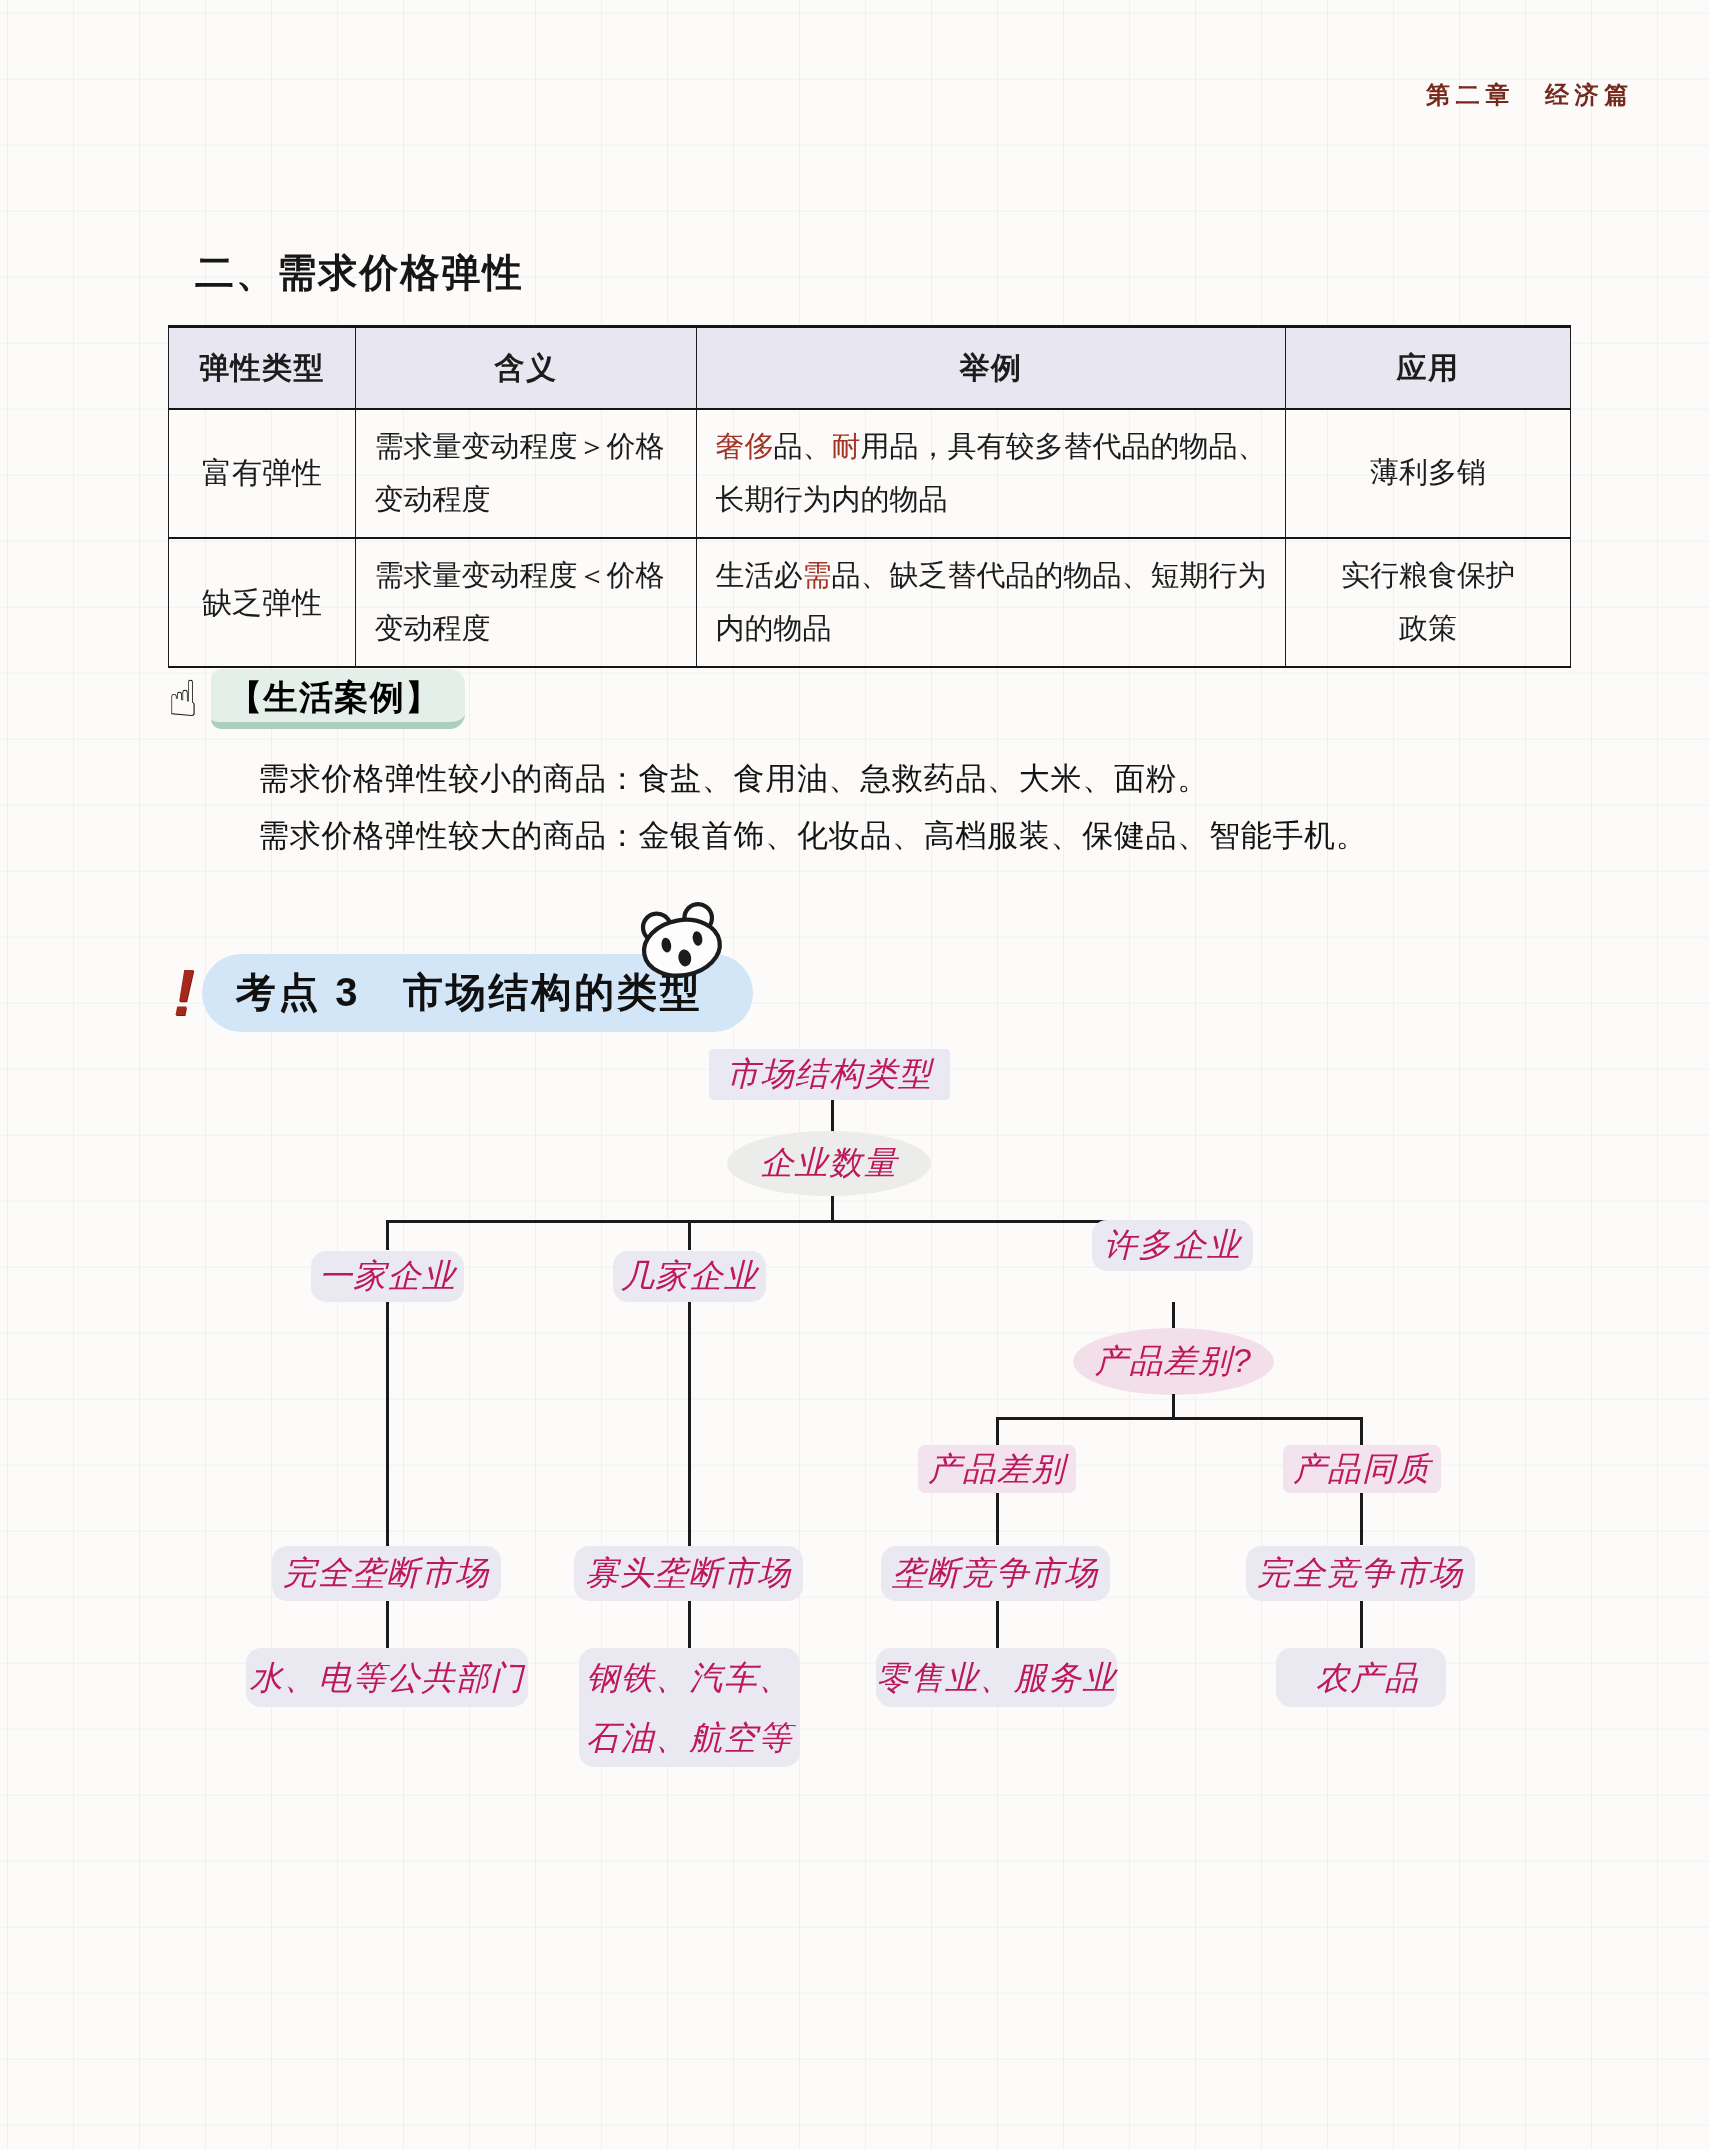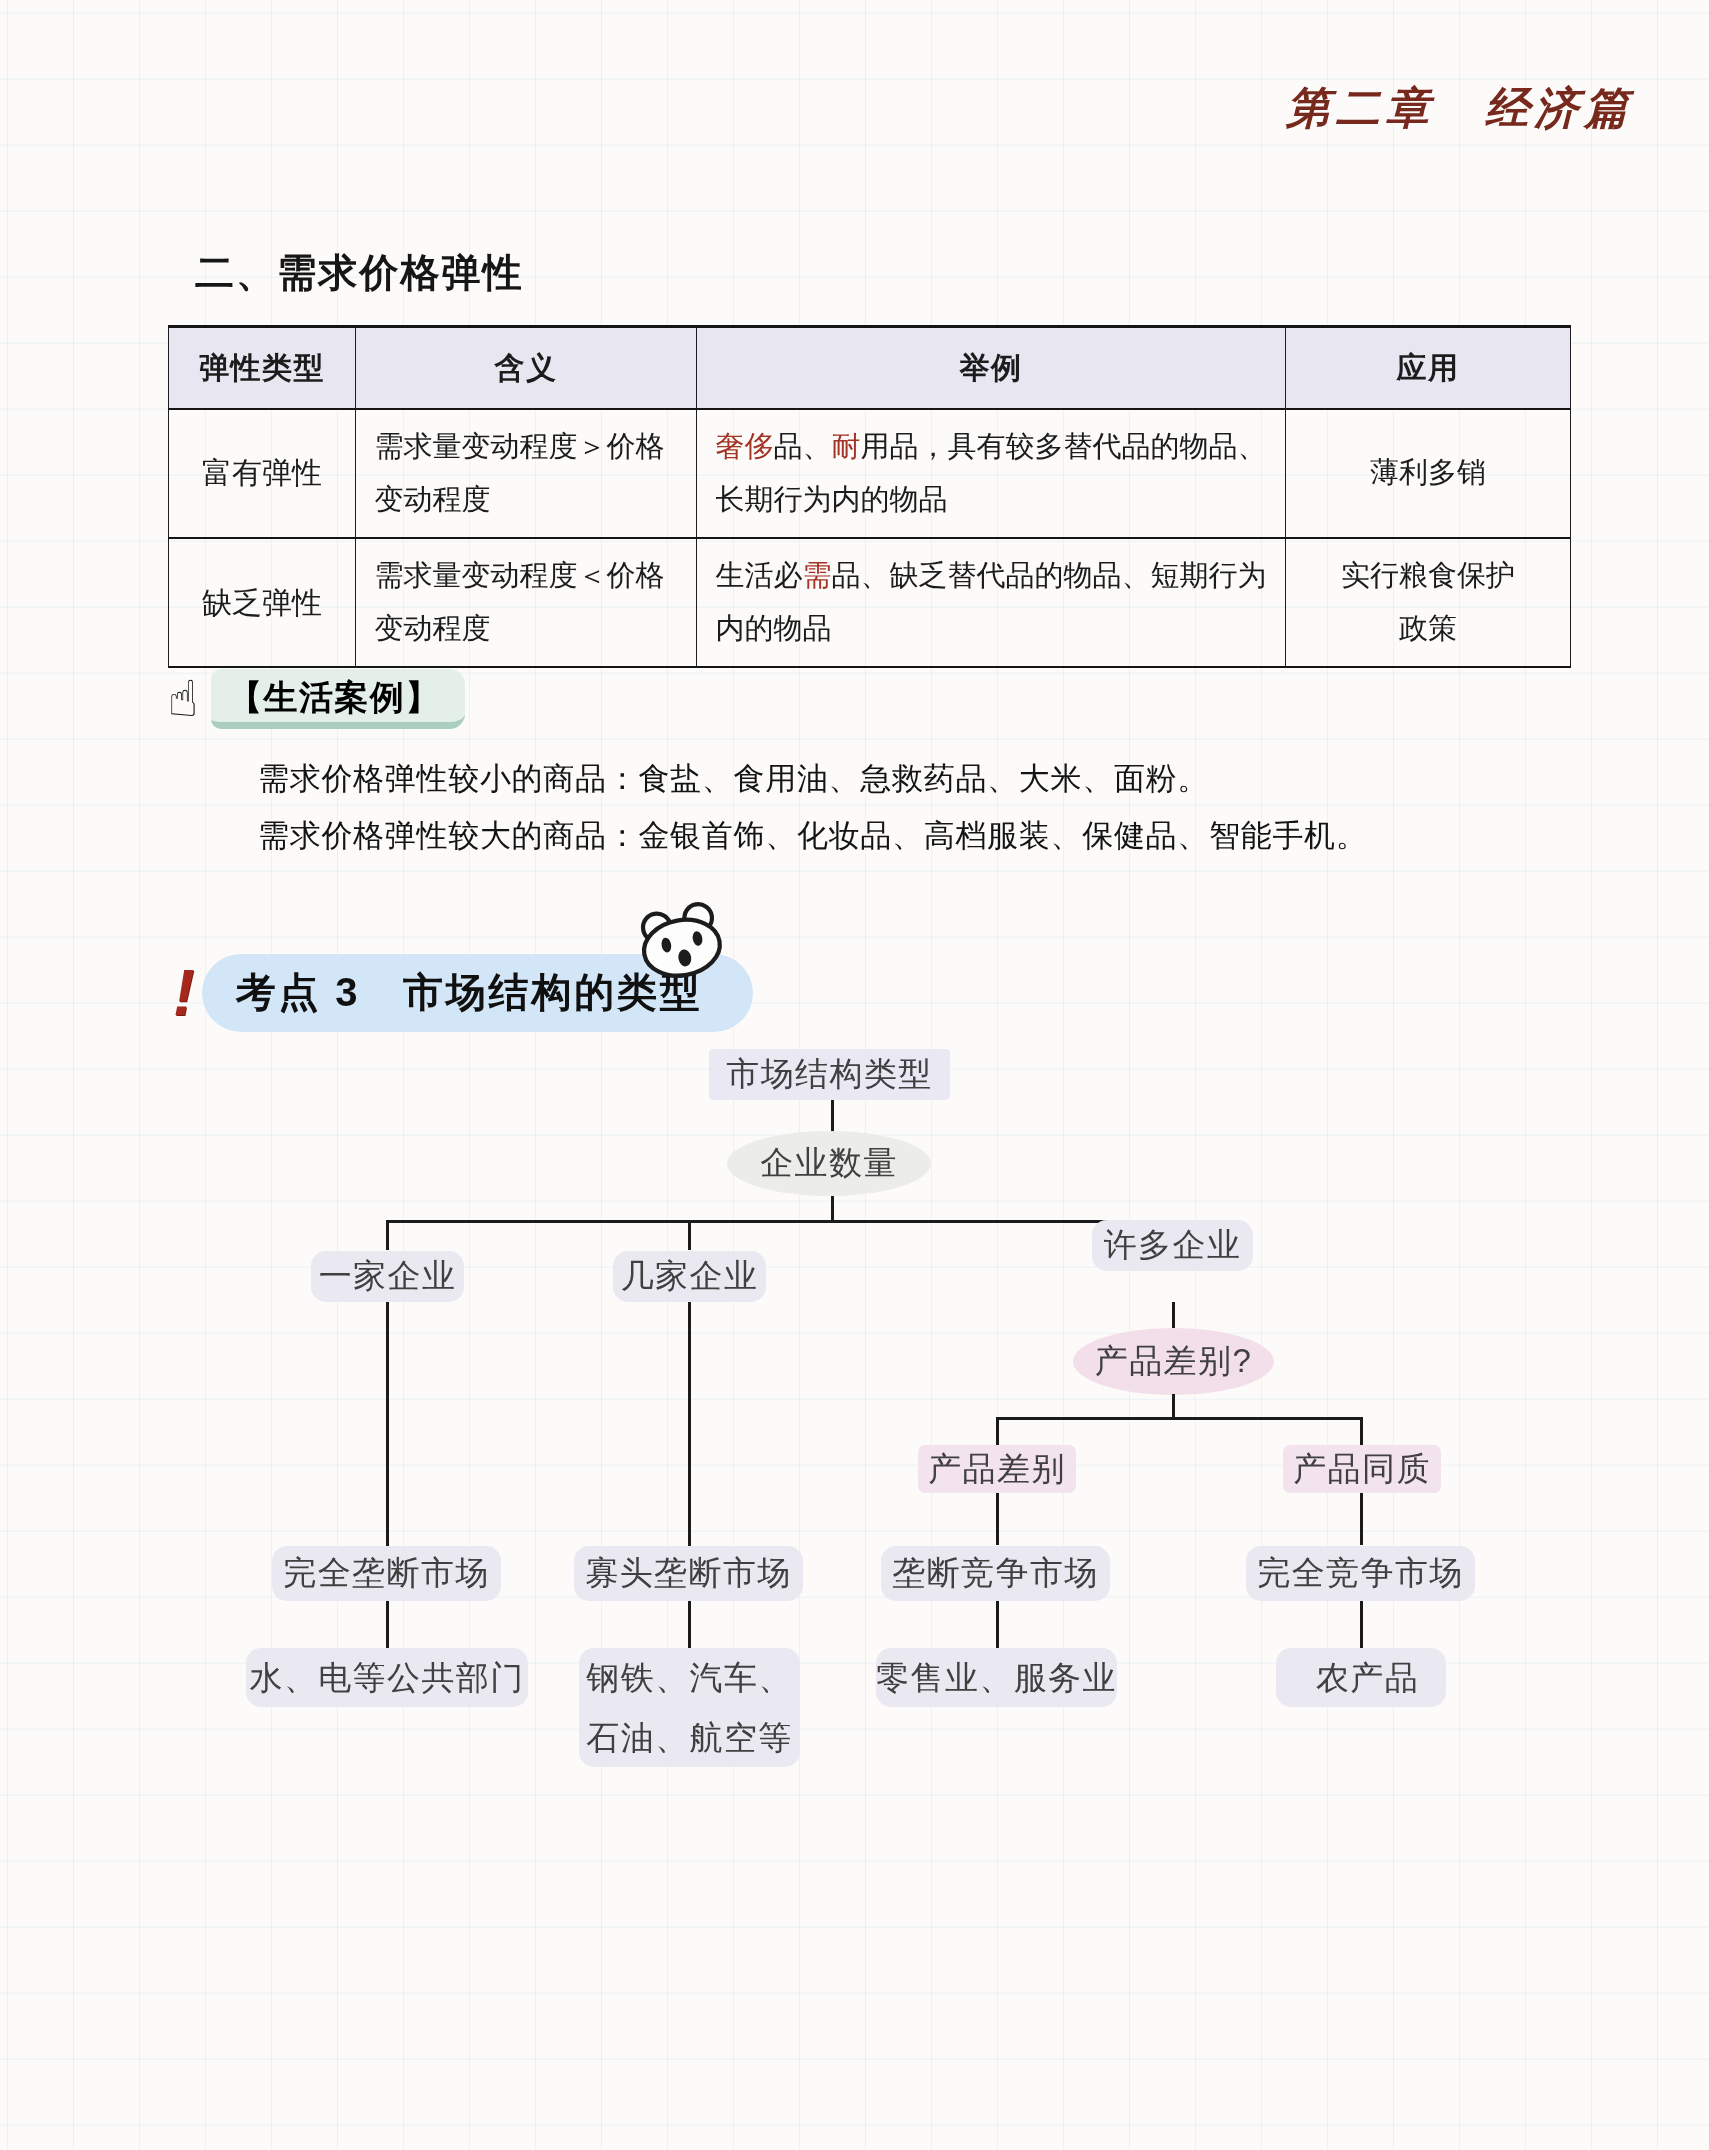--- a/index.html
+++ b/index.html
@@ -16,21 +16,21 @@
     background-position:7px 12.7px;
     font-family:"Liberation Sans","DejaVu Sans",sans-serif;
     color:#1c1c1c;
     overflow:hidden;
   }
 
   
   .chapter-header {
     position:absolute; top:79px; right:76px;
     font-family:"Liberation Serif","DejaVu Serif",serif;
-    font-size:44px; font-weight:bold; font-style:italic;
+    font-size:24px; font-weight:bold; 
     color:#76291c; letter-spacing:5.7px;margin-left:24px;
   }
 
   .section-title {
     position:absolute; left:195px; top:246px;
     font-size:39px; font-weight:bold; color:#161616;
     letter-spacing:2.1px;
   }
 
   
@@ -81,22 +81,23 @@
   .exam-pill {
     background:#d3e6f7; border-radius:40px;
     padding:11.3px 50px 11.3px 34px;
     font-size:40px; font-weight:bold; color:#101010; letter-spacing:2.8px;
   }
   .doodle { position:absolute; left:628px; top:900px; width:106px; height:85px; transform:rotate(-10deg); }
 
   
   .node {
     position:absolute; display:flex; align-items:center; justify-content:center;
-    font-size:33px; font-weight:500; color:#404040; letter-spacing:1.4px;
+    font-size:33px; font-weight:500; color:#be185d; letter-spacing:1.4px;
     text-align:center;
+    font-style:italic;
   }
   .node.rect    { background:#eae8f3; border-radius:4.2px; }
   .node.soft    { background:#eae9f2; border-radius:15px; }
   .node.pinkbox { background:#f2e3ee; border-radius:7px; }
   .node.ellipse { background:#ececea; border-radius:50%; }
   .node.ellipse.pink { background:#f3dfe9; }
   .node.multiline { flex-direction:column; line-height:1.8; }
   .vline { position:absolute; width:2.8px; background:#1b1b1b; }
   .hline { position:absolute; height:2.8px; background:#1b1b1b; }
 </style>

